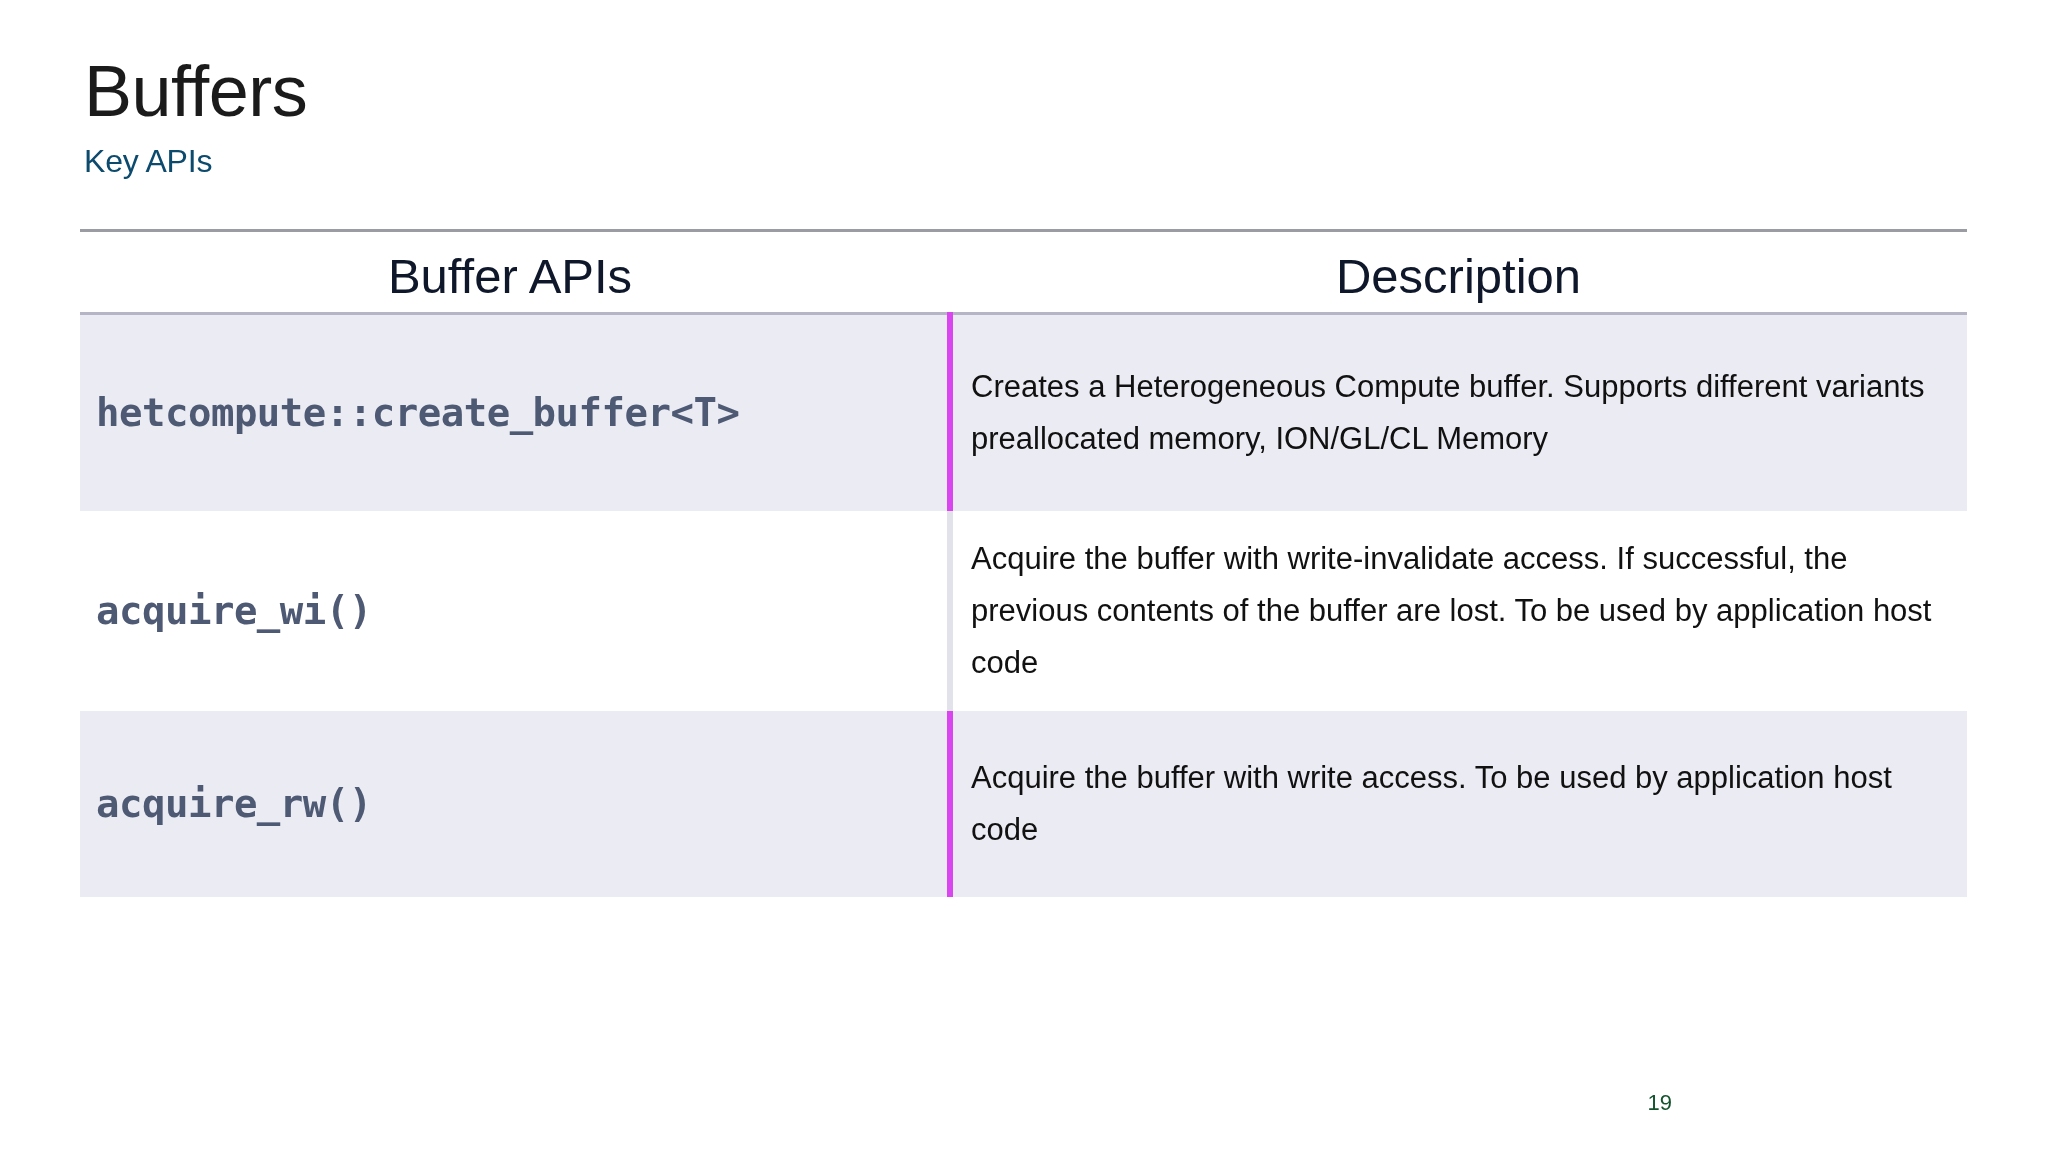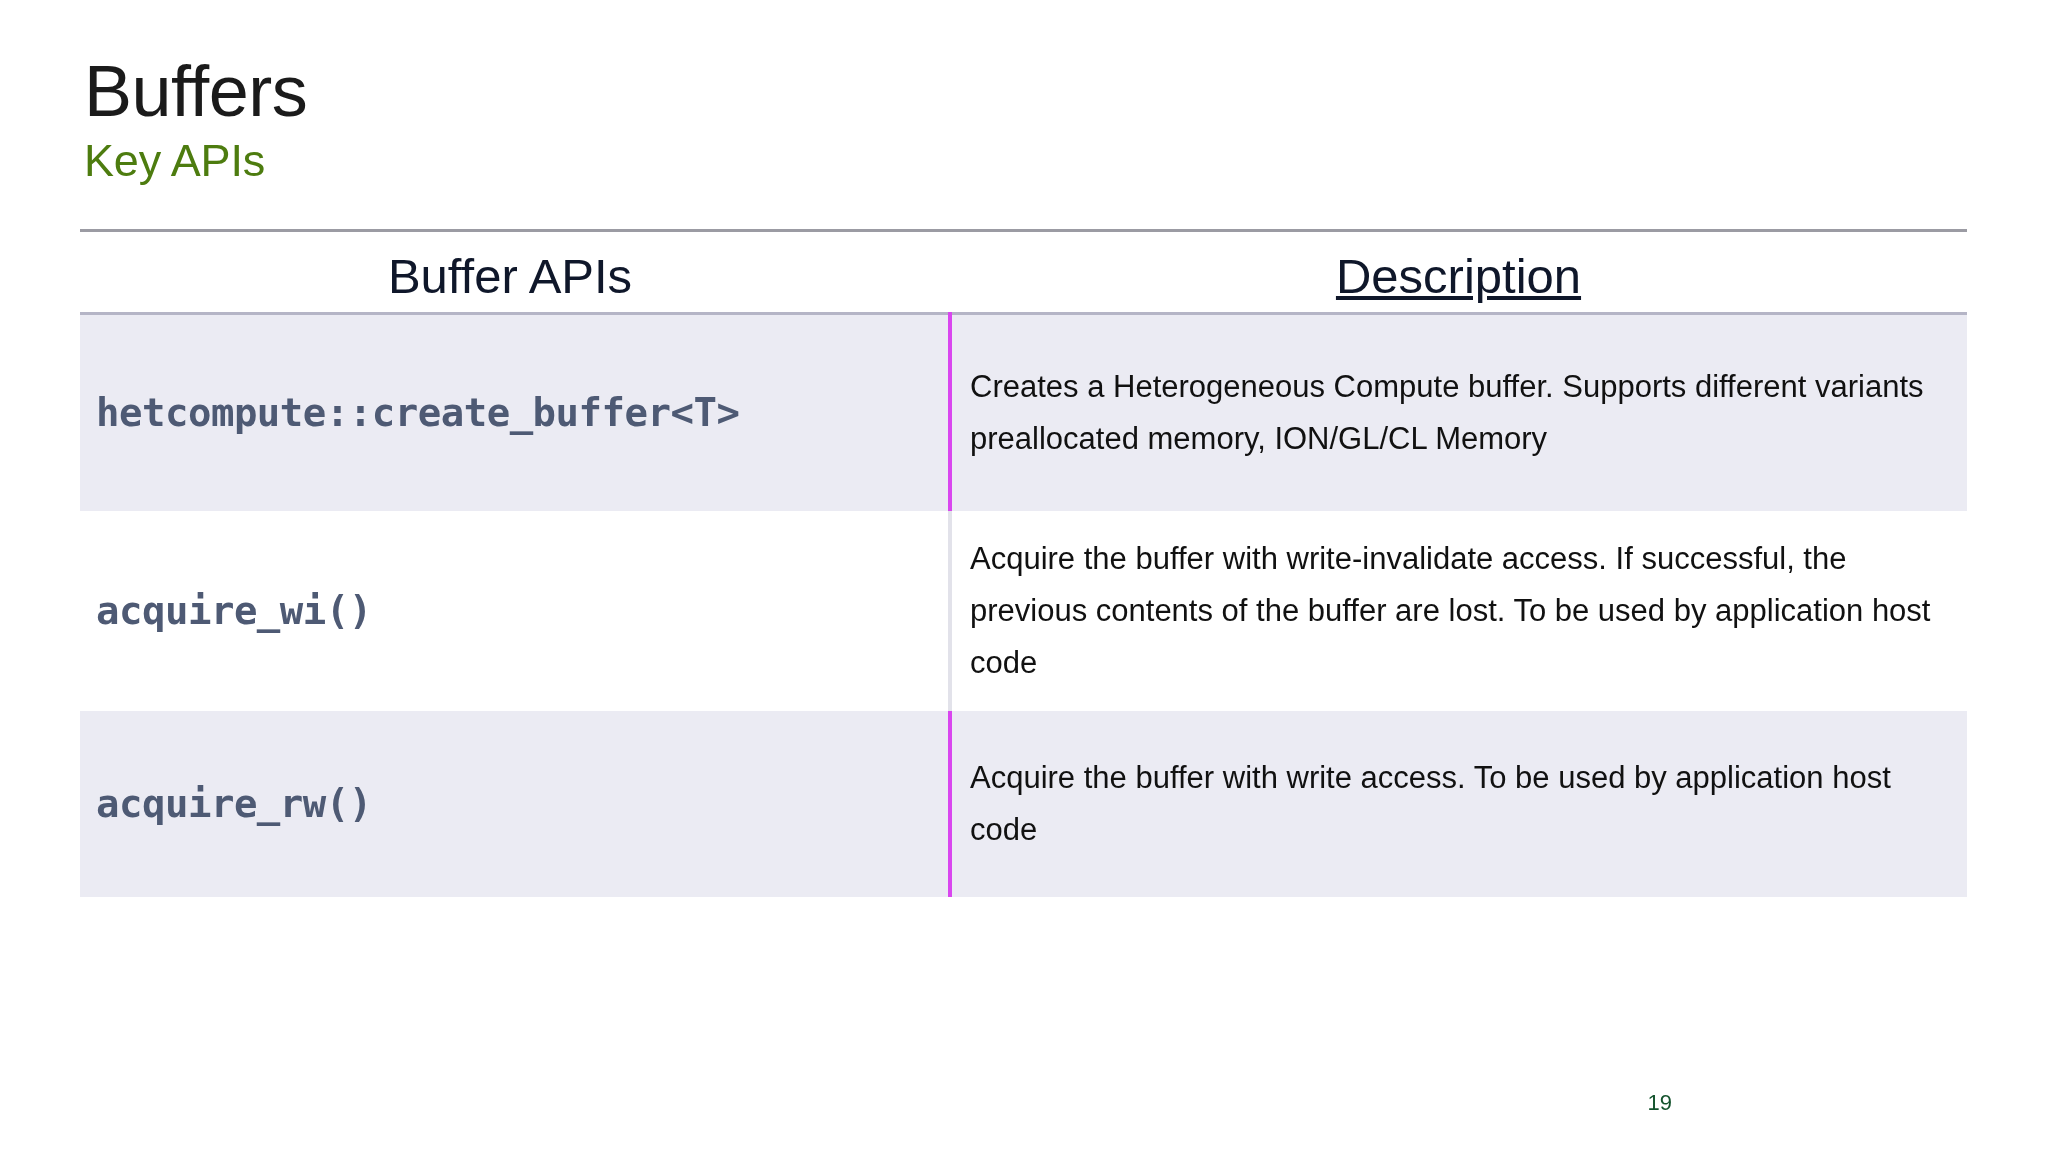--- a/index.html
+++ b/index.html
@@ -33,24 +33,24 @@
   .slide-title {
     font-size: 72px;
     line-height: 78px;
     font-weight: 400;
     color: #1b1b1b;
     letter-spacing: -0.5px;
     white-space: nowrap;
   }
   .slide-subtitle {
     margin-top: 6px;
-    font-size: 45px;
+    font-size: 32px;
     line-height: 50px;
     font-weight: 400;
-    color: #4d7c0f;
+    color: #0c4a6e;
     letter-spacing: -0.2px;
     white-space: nowrap;
   }
 
   .title-rule {
     position: absolute;
     left: 80px;
     top: 229px;
     width: 1887px;
     height: 3px;
@@ -77,40 +77,40 @@
     height: 72px;
     vertical-align: middle;
     font-weight: 400;
     font-size: 49px;
     color: #0f172a;
     text-align: center;
     background: #ffffff;
     border-bottom: 3px solid #b5b5c6;
   }
   thead th.th-api  { text-align: center; padding-right: 10px;}
-  thead th.th-desc { text-align: center; text-decoration: underline; }
+  thead th.th-desc { text-align: center; }
 
   tbody tr.shade  > td { background: #ebebf3; }
   tbody tr.plain  > td { background: #ffffff; }
 
   tbody td {
     padding: 0;
     vertical-align: middle;
     border: 0;
   }
   tbody td.api-cell {
     font-family: "DejaVu Sans Mono", monospace;
     font-weight: bold;
     font-size: 39px;
     line-height: 46px;
     color: #4e5a74;
     padding: 14px 16px 14px 16px;
     letter-spacing: -0.5px;
     white-space: nowrap;
-    border-right: 4px solid #d946ef;
+    border-right: 6px solid #d946ef;
     margin-left: 21px;
   }
   tbody td.desc-cell {
     font-size: 31px;
     line-height: 52px;
     color: #111111;
     padding: 14px 22px 14px 18px;
   }
   tbody tr.plain > td.api-cell { border-right-color: #e2e2ea; }
 

